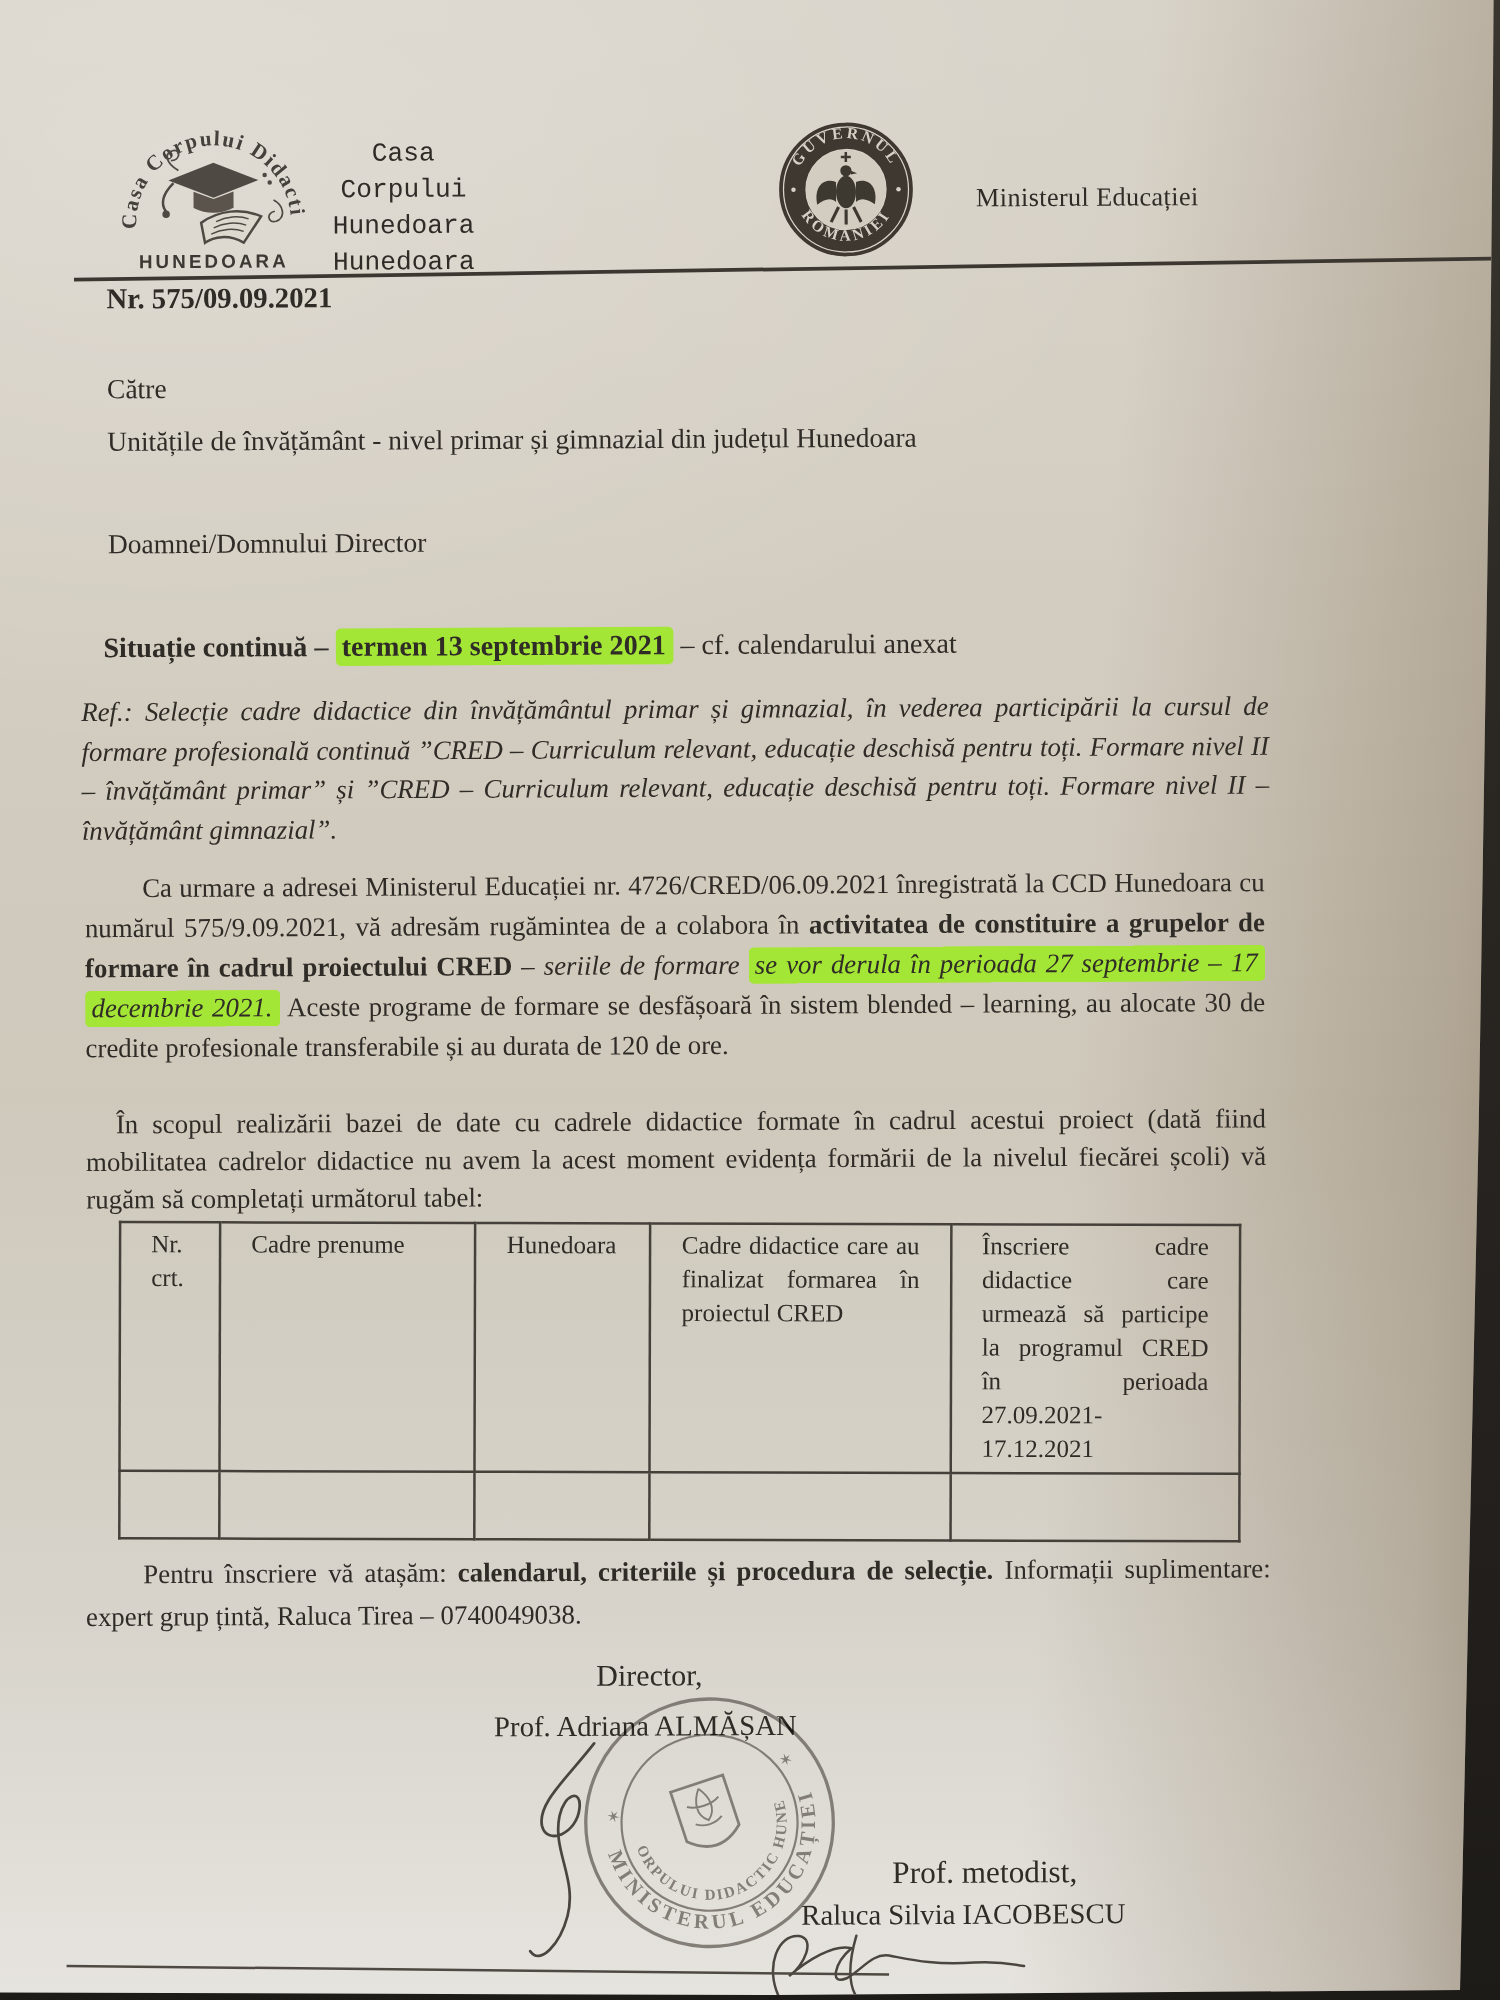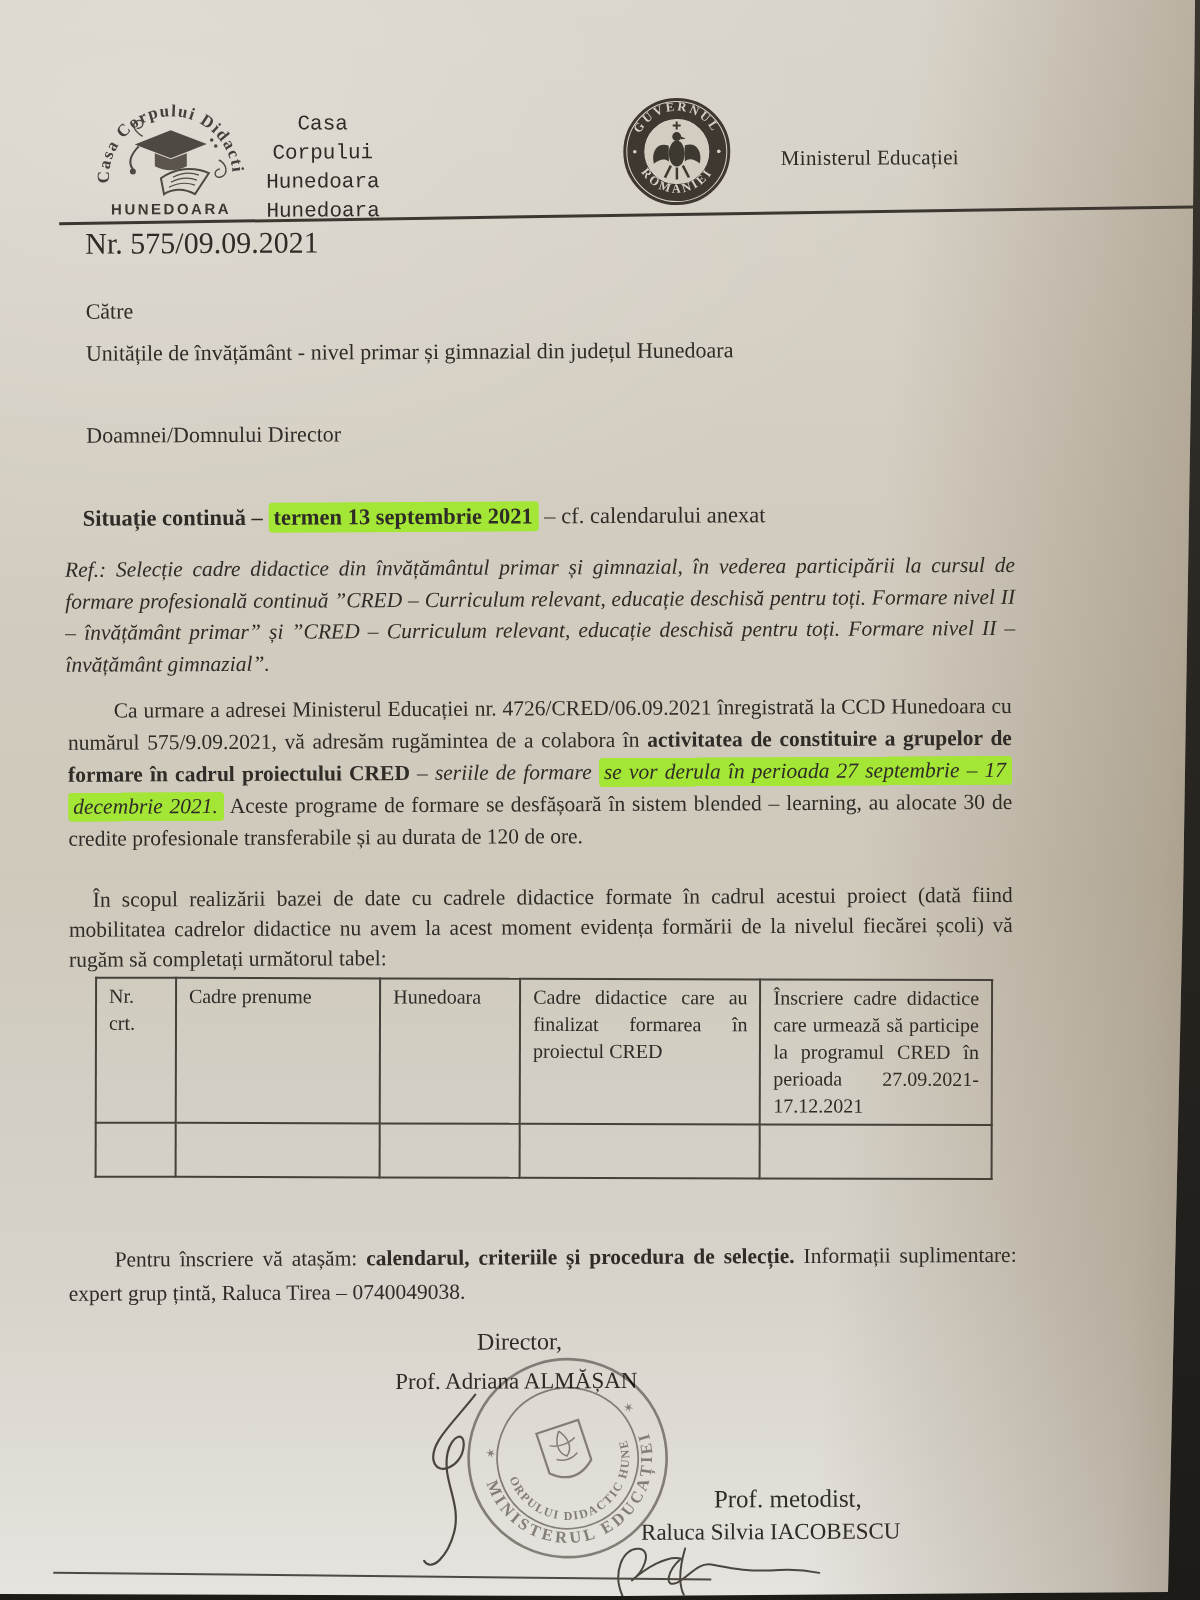--- a/index.html
+++ b/index.html
@@ -20,32 +20,32 @@
     transform:rotate(-0.3deg);transform-origin:600px 0;color:#2f2b26;}
   .abs{position:absolute;}
   .just{text-align:justify;}
   .hl{background:#a4e635;padding:2px 6px 3px 5px;border-radius:4px;
       box-decoration-break:clone;-webkit-box-decoration-break:clone;}
   .b{font-weight:bold;} .i{font-style:italic;}
 
   #org-name{left:242px;top:108px;width:160px;text-align:center;font-size:21px;line-height:29px;font-family:Liberation Mono, monospace;}
   #ministry{left:780px;top:147px;font-size:21px;letter-spacing:.3px;}
   #header-rule{left:58px;top:214px;width:1134px;height:3px;background:#3c3731;transform:rotate(-0.55deg);}
-  #reg-number{left:84px;top:224px;font-size:30px;}
+  #reg-number{left:84px;top:224px;font-size:23px;font-weight:bold;}
   #to-label{left:84px;top:296px;font-size:22px;}
   #recipient{left:84px;top:338px;font-size:22px;}
   #salutation{left:84px;top:420px;font-size:22px;}
   #urgent-line{left:80px;top:503px;font-size:22.5px;width:1000px;}
   #ref-para{left:62px;top:552px;width:950px;font-size:21.5px;line-height:31.5px;font-style:italic;}
   #p1{left:64px;top:692px;width:944px;font-size:21.5px;line-height:32px;text-indent:46px;}
   #p2{left:64px;top:882px;width:944px;font-size:21.5px;line-height:30px;text-indent:24px;}
 
   .doc-table{position:absolute;left:90px;top:974px;width:898px;border-collapse:collapse;
     transform:rotate(0.45deg);transform-origin:0 0;}
-  .doc-table td{border:2px solid #45403a;vertical-align:top;padding:4px 12px;
+  .doc-table td{border:2px solid #45403a;vertical-align:top;padding:4px 24px;
     font-size:20px;line-height:27px;color:#2f2b26;}
   .doc-table td.justify{text-align:justify;}
   .doc-table tr.empty-row td{height:44px;}
 
   #closing{left:62px;top:1240px;width:948px;font-size:21.5px;line-height:34px;text-indent:46px;}
   #director-title{left:470px;top:1328px;font-size:24px;}
   #director-name{left:388px;top:1368px;font-size:23px;}
   #metodist-title{left:706px;top:1486px;font-size:25px;}
   #metodist-name{left:633px;top:1520px;font-size:23px;}
   #round-stamp{left:450px;top:1348px;opacity:.82;mix-blend-mode:multiply;transform:rotate(-18deg);}

